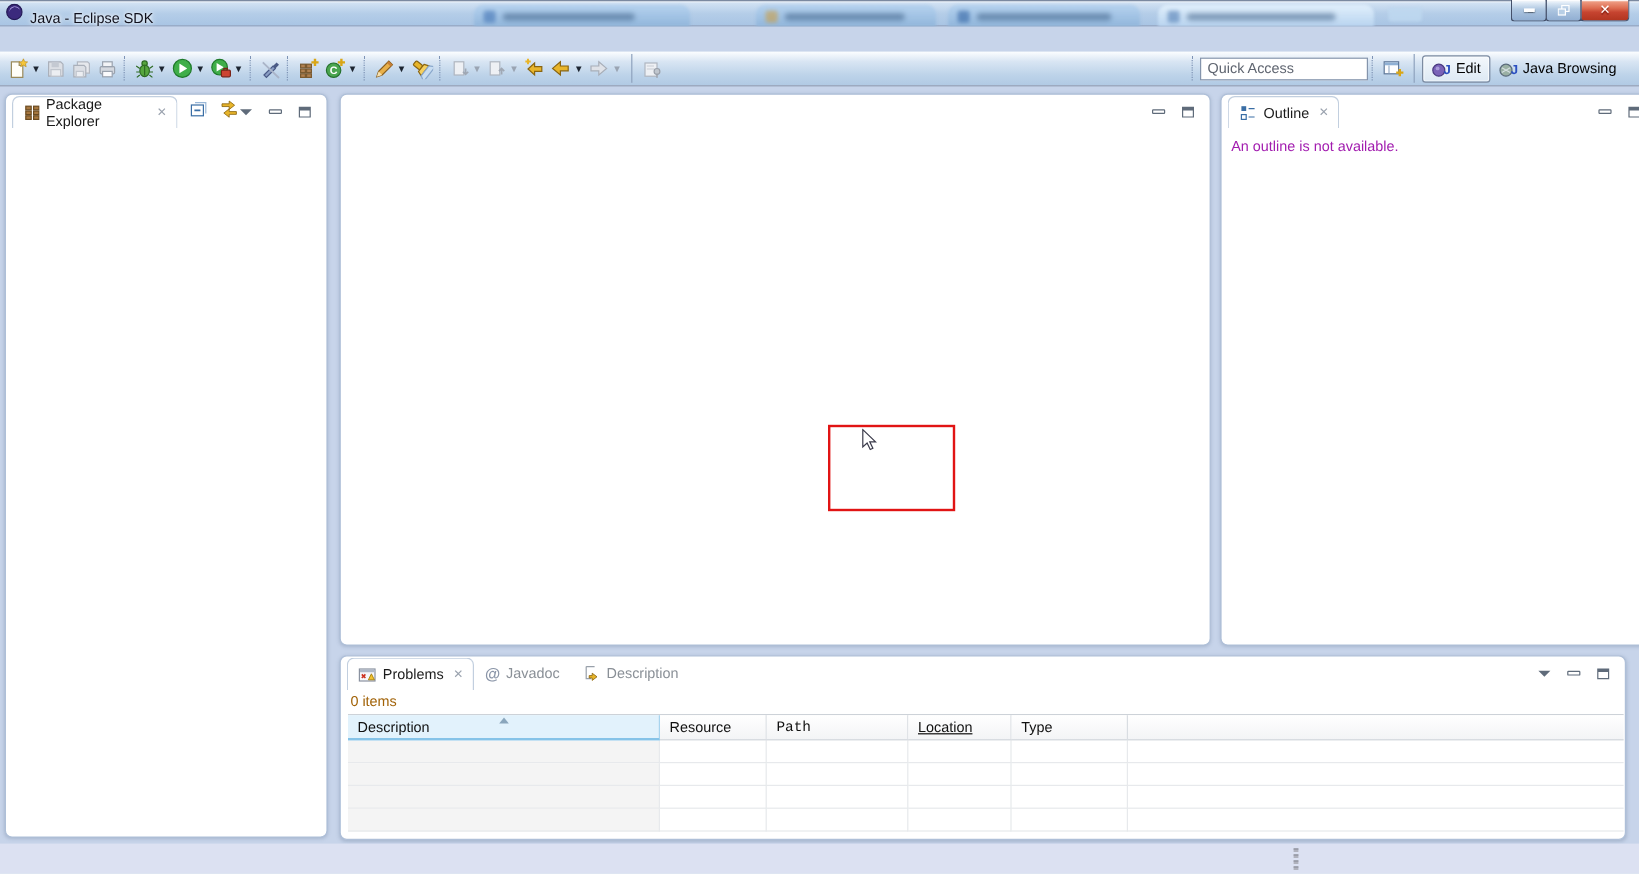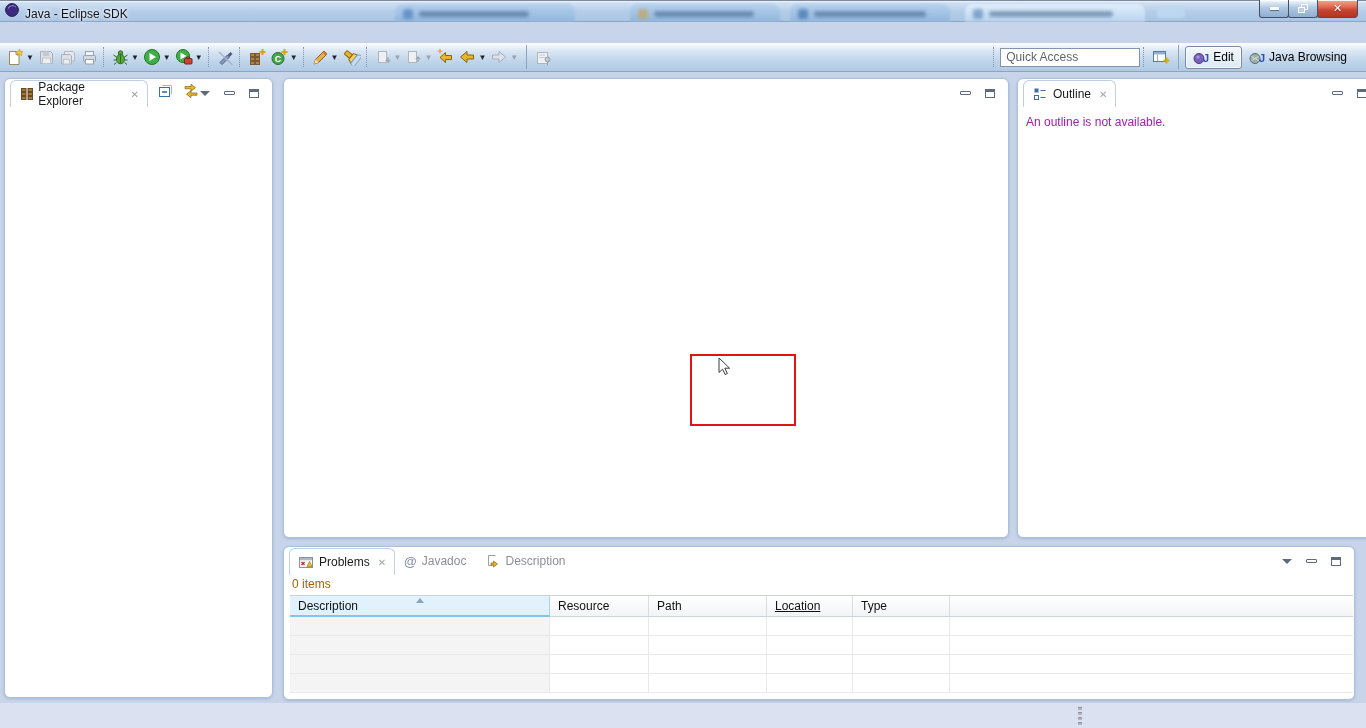--- a/index.html
+++ b/index.html
@@ -91,21 +91,21 @@
   .tbl { position:absolute; left:6px; right:1px; top:48px; }
   .thead { display:flex; height:22px; border-top:1px solid #cdd2d8; }
   .th { position:relative; display:flex; align-items:center; padding-left:8px; font-size:12px; color:#111;
     background:linear-gradient(#ffffff,#f3f4f6); border-right:1px solid #d9dde2; border-bottom:1px solid #cfd4da; }
   .th.desc { background:#e2f2fc; border-bottom:2px solid #85c3e8; border-right:1px solid #a8d4ee; }
   .sortarrow { position:absolute; top:2px; left:50%; margin-left:-4px; width:0; height:0;
     border-left:4px solid transparent; border-right:4px solid transparent; border-bottom:5px solid #8aa6bc; }
   .trow { display:flex; height:19px; }
   .td { border-right:1px solid #e7e9ec; border-bottom:1px solid #e7e9ec; }
   .td.desc { background:#f4f4f4; }
-  .c0 { width:260px; } .c1 { width:99px;text-align:right; } .c2 { width:118px; } .c3 { width:86px;text-decoration:underline; } .c4 { width:97px; }
+  .c0 { width:260px; } .c1 { width:89px;text-align:right; } .c2 { width:118px;font-family:Liberation Mono, monospace; } .c3 { width:86px;text-decoration:underline; } .c4 { width:97px; }
   .cf { flex:1; border-right:none; }
 
   
   .statusbar { position:absolute; left:0; right:0; top:703px; height:25px; background:#dce1f2; }
   .drag-dots { position:absolute; left:1078px; top:4px; display:flex; flex-direction:column; gap:2px; }
   .drag-dots i { width:4px; height:3px; background:#b0b2bd; border-top:1px solid #8e909c; }
 </style>
 </head>
 <body>
 

